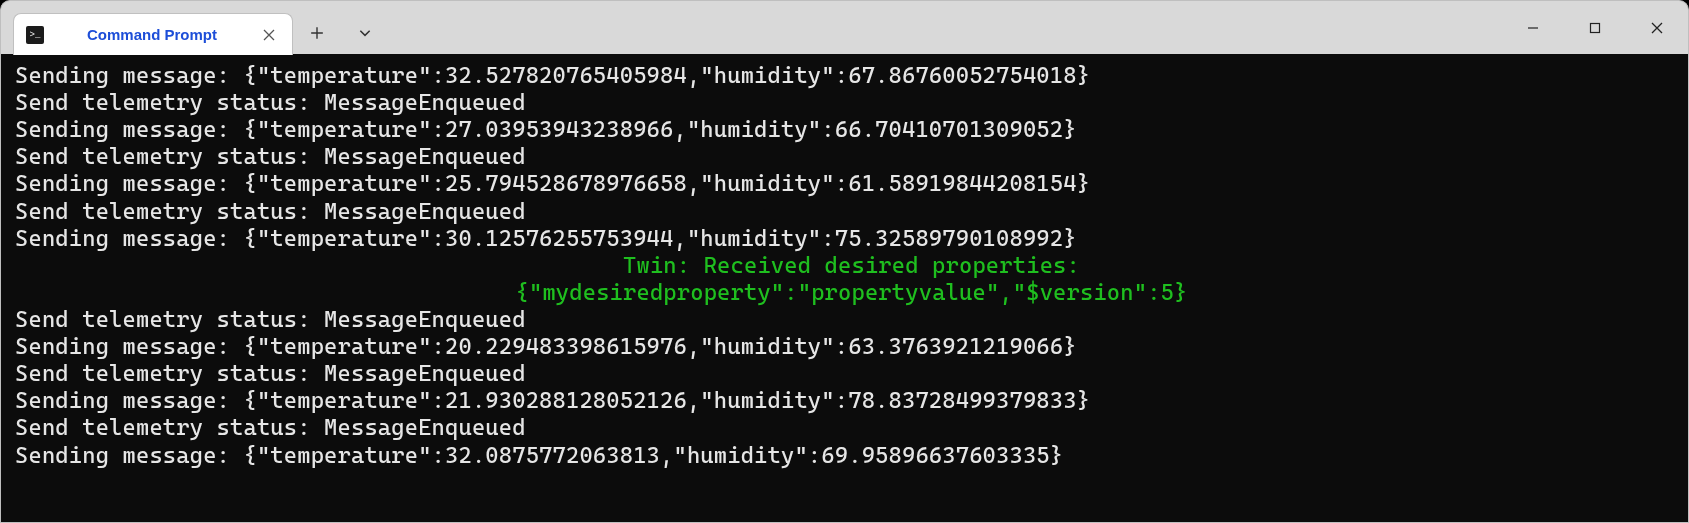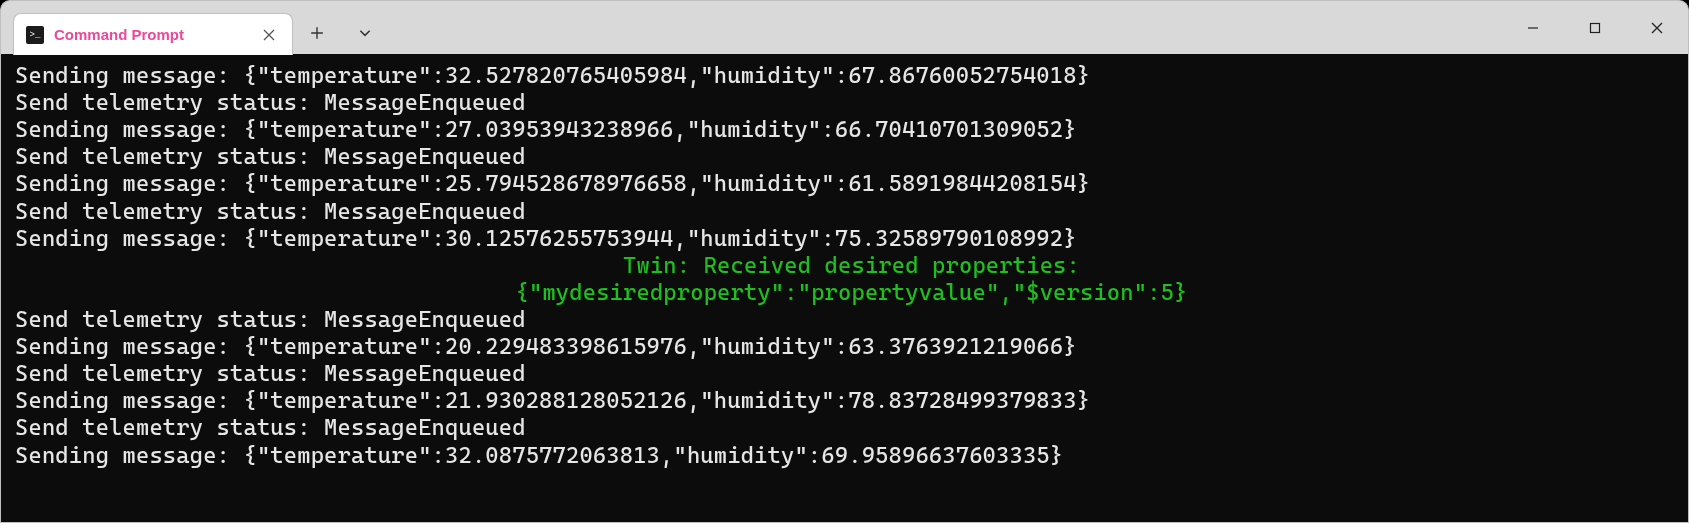--- a/index.html
+++ b/index.html
@@ -40,21 +40,21 @@
     position: relative;
     bottom: -1px;
   }
   .tab-icon {
     width: 18px; height: 18px;
     background: #1b1b1b;
     border-radius: 2px;
     display: flex; align-items: center; justify-content: center;
     font-size: 9px; color: #eee; font-family: "Consolas","Courier New",monospace;
   }
-  .tab-title { font-size: 15px; color: #ec4899; flex: 1; font-weight: 600; }
+  .tab-title { font-size: 15px; color: #1d4ed8; flex: 1; font-weight: 600; text-align: center; }
   .tab-close {
     width: 18px; height: 18px; display:flex; align-items:center; justify-content:center;
     color:#555;
   }
   .tab-close svg { width: 12px; height: 12px; }
 
   .newtab, .tabmenu {
     width: 48px; height: 42px;
     display:flex; align-items:center; justify-content:center;
     color:#333;

